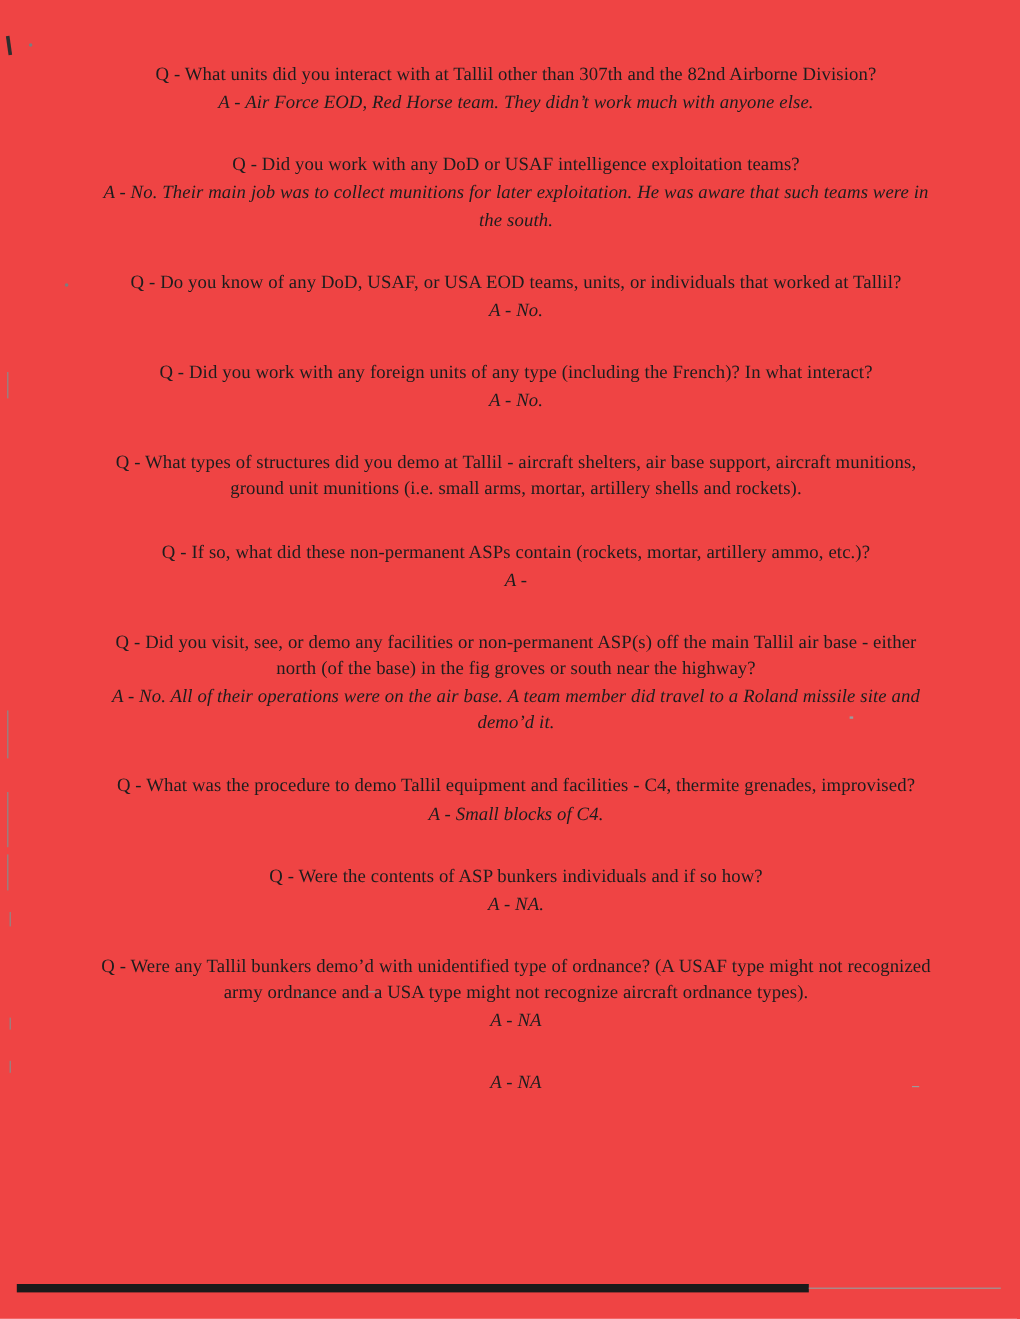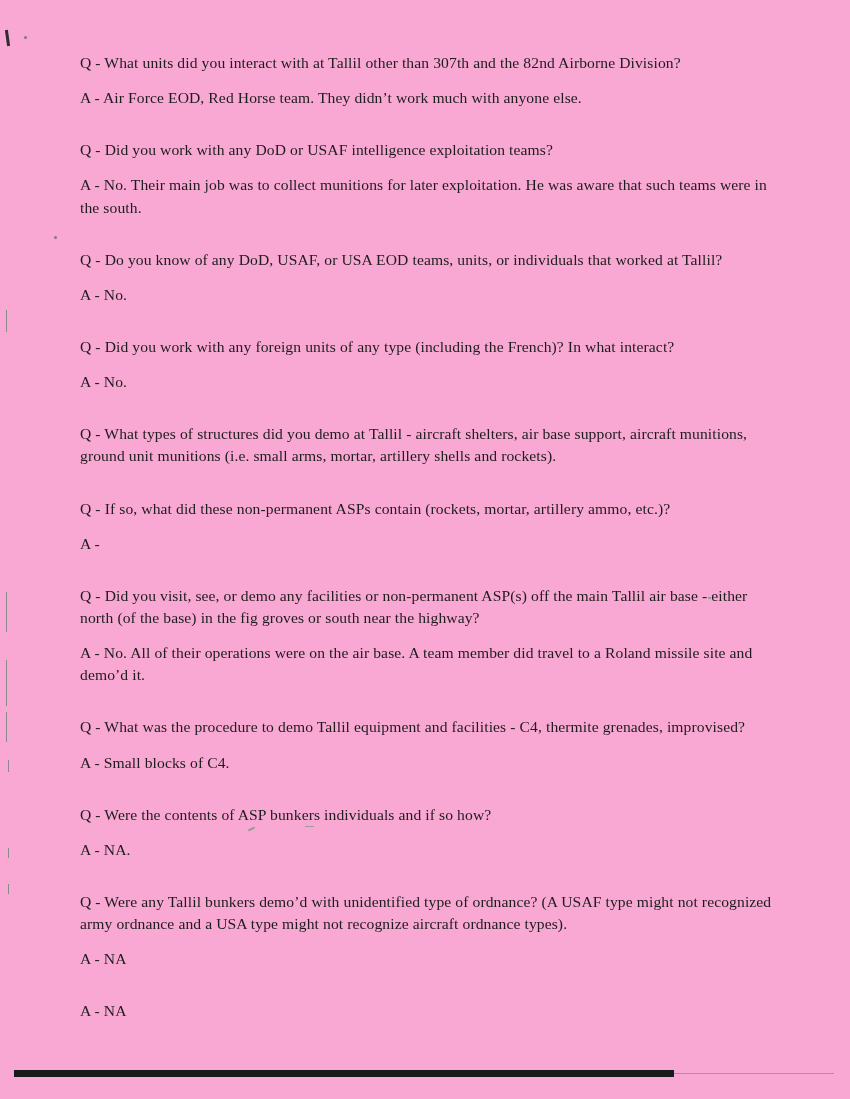--- a/index.html
+++ b/index.html
@@ -13,21 +13,22 @@
     position: relative;
     font-family: "Liberation Serif", serif;
     color: #1b1b1b;
     overflow: hidden;
   }
 
   
   .page {
     position: absolute;
     inset: 0;
-    background: #f9a8d4;
+    background: #ef4444;
+    text-align: center;
   }
 
   
   .edge-mark {
     position: absolute;
     background: #8a8a8a;
   }
   .left-bar {
     position: absolute;
     left: 6px;
@@ -54,21 +55,22 @@
     margin-bottom: 30px;
   }
   .qa-block p {
     margin: 0;
     font-size: 15.6px;
     line-height: 1.42;
     letter-spacing: 0.1px;
     color: #1d1d1d;
   }
   .qa-block p.answer {
-    margin-top: 13px;
+    margin-top: 1px;
+    font-style: italic;
   }
 
   
   .bottom-bar {
     position: absolute;
     left: 14px;
     bottom: 22px;
     width: 660px;
     height: 7px;
     background: #1a1a1a;

